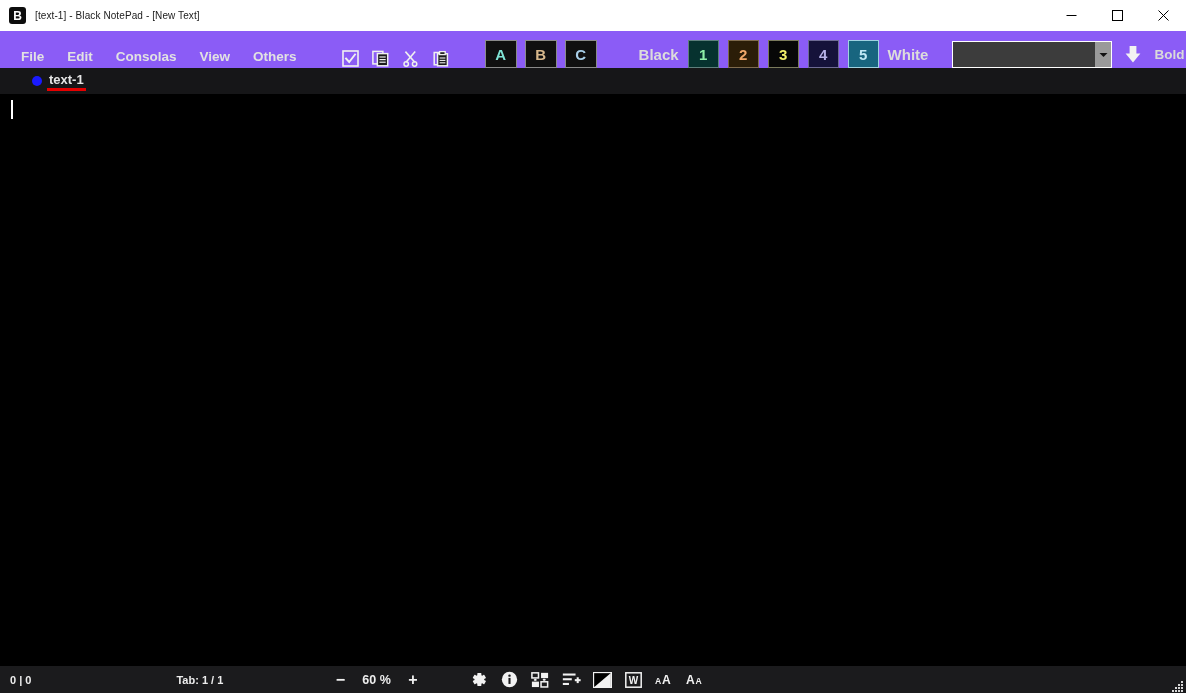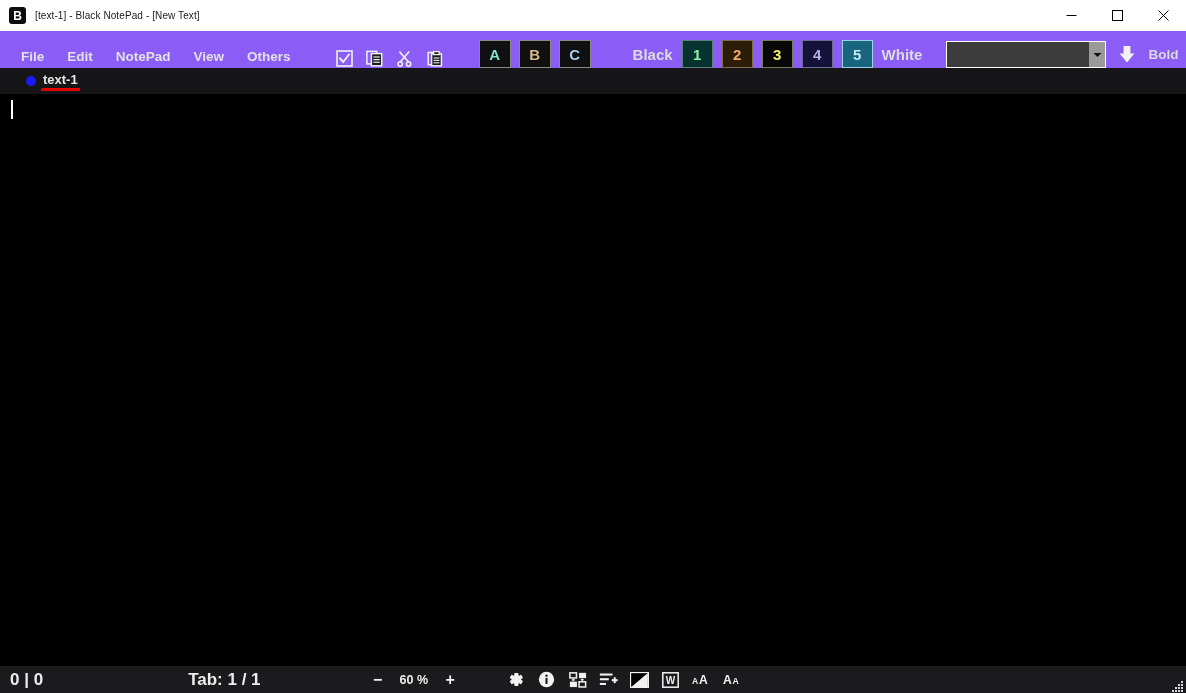--- a/index.html
+++ b/index.html
@@ -146,21 +146,21 @@
     font-family: "Liberation Sans", sans-serif;
   }
 
   
   .tabbar {
     height: 26px;
     min-height: 26px;
     background: #161618;
     display: flex;
     align-items: flex-start;
-    padding-left: 24px;
+    padding-left: 30px;
   }
   .tab {
     display: flex; align-items: center; gap: 7px;
     height: 26px;
     position: relative;
     padding: 0 2px;
   }
   .tab-dot {
     width: 10px; height: 10px; border-radius: 50%;
     background: #1a1aff;
@@ -205,21 +205,21 @@
   .statusbar {
     height: 27px;
     min-height: 27px;
     background: #1b1b1d;
     display: flex;
     align-items: center;
     position: relative;
     font-family: "Liberation Sans", sans-serif;
   }
   .sb-text {
-    font-size: 17px; font-weight: bold; color: #ededed;
+    font-size: 11px; font-weight: bold; color: #ededed;
     white-space: nowrap;
   }
   .sb-pos { margin-left: 10px; }
   .sb-tab { margin-left: 145px; }
   .zoom-group { display: flex; align-items: center; gap: 14px; margin-left: 109px; }
   .zoom-btn {
     font-size: 16px; font-weight: bold; color: #f0f0f0;
     width: 16px; text-align: center; line-height: 1;
   }
   .zoom-val { font-size: 12.5px; font-weight: bold; color: #ededed; }
@@ -263,21 +263,21 @@
         </svg>
       </div>
     </div>
   </div>
 
   <div class="menubar">
 
     <div class="menu-group">
       <div class="menu-item">File</div>
       <div class="menu-item">Edit</div>
-      <div class="menu-item">NotePad</div>
+      <div class="menu-item">Consolas</div>
       <div class="menu-item">View</div>
       <div class="menu-item">Others</div>
     </div>
 
     <div class="tool-icons">
 
       <div class="tool-icon">
         <svg width="17" height="17" viewBox="0 0 17 17">
           <rect x="1" y="1" width="15" height="15" fill="none" stroke="#f0f0f0" stroke-width="1.6"></rect>
           <path d="M4 8.5 L7.2 12 L13 4.5" fill="none" stroke="#f0f0f0" stroke-width="1.9" stroke-linecap="square"></path>

